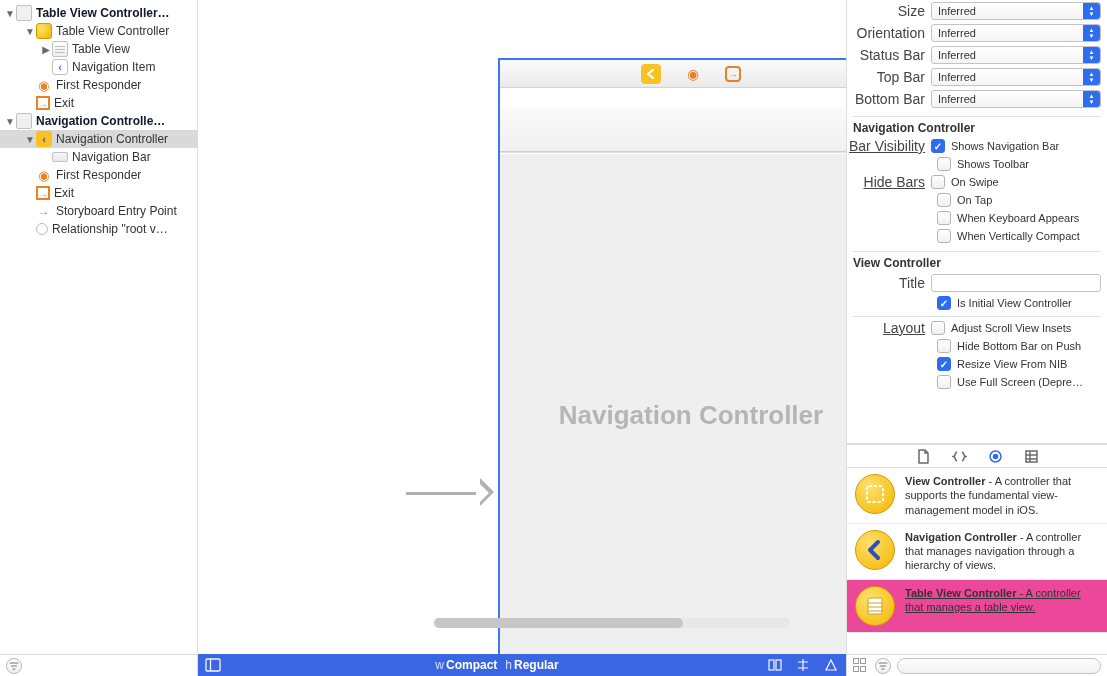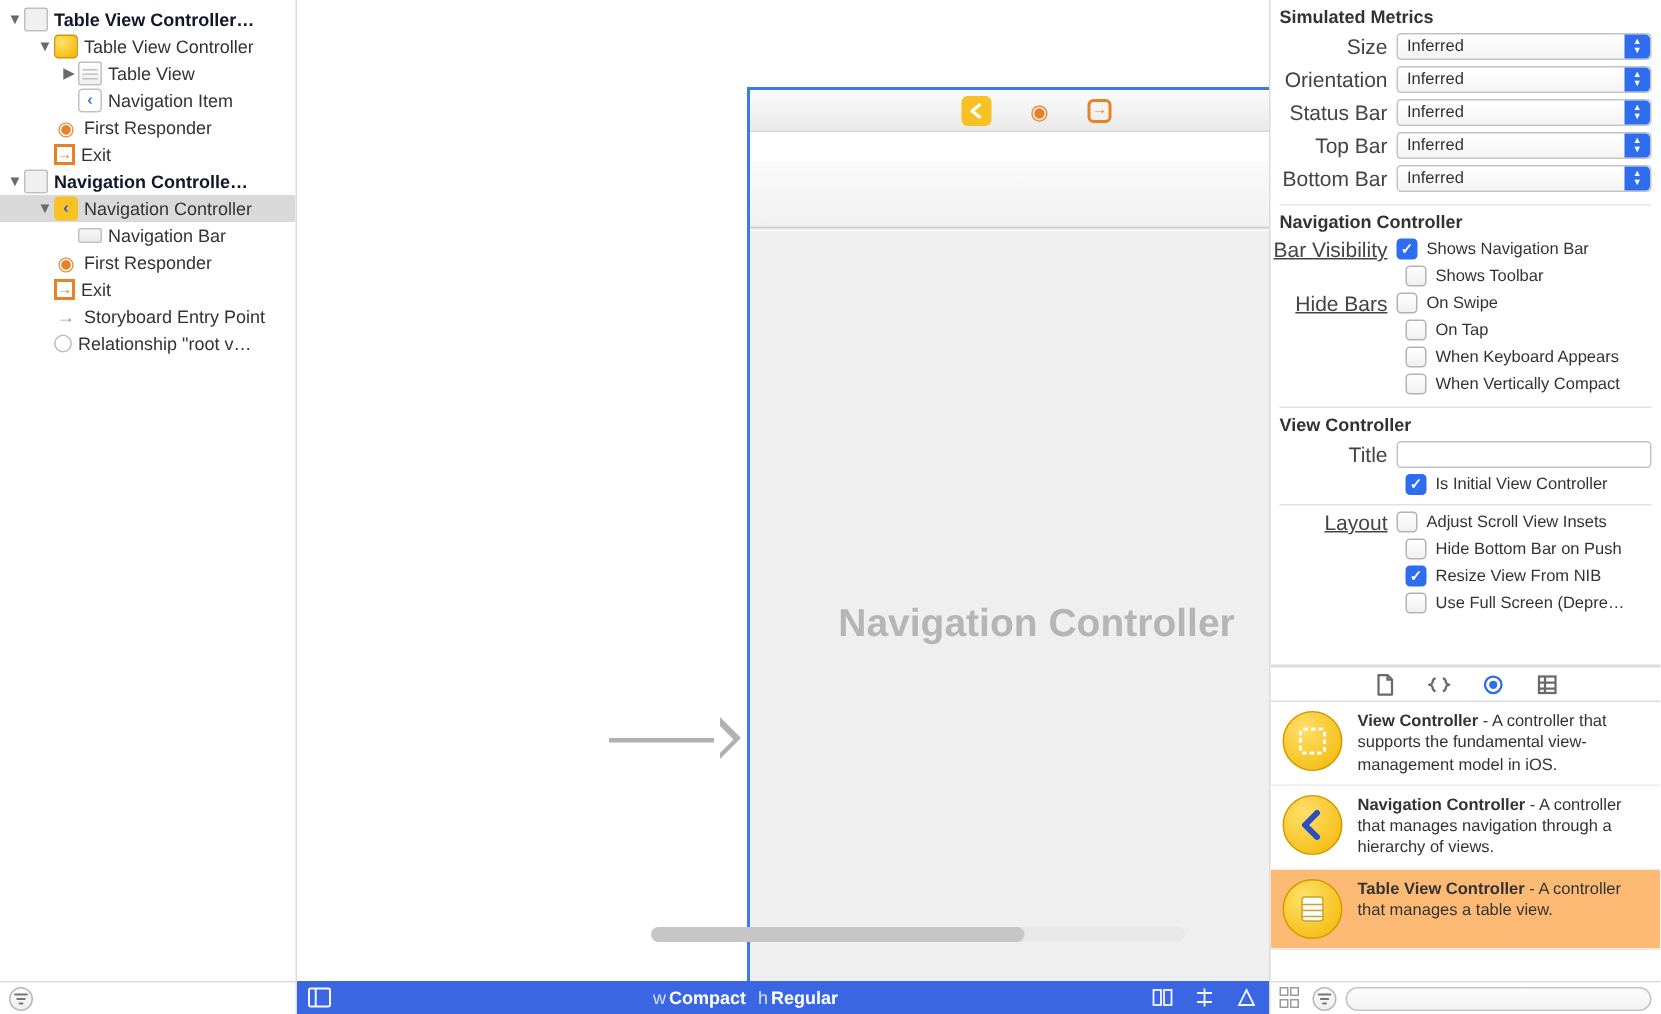--- a/index.html
+++ b/index.html
@@ -94,21 +94,21 @@
 .cb.checked::after { content:"✓"; font-size:10px; font-weight:700; }
 
 
 .lib-tabs { height: 24px; border-top:1px solid #dcdcdc; border-bottom:1px solid #dcdcdc; display:flex; align-items:center; justify-content:center; gap:18px; }
 .lib-tab { width:18px; height:18px; display:flex; align-items:center; justify-content:center; cursor:pointer; color:#6a6a6a; border-radius:3px; }
 .lib-tab.active { color:#2f6df0; }
 .lib-tab svg { width:15px; height:15px; stroke:currentColor; fill:none; stroke-width:1.5; }
 
 .lib-list { height: 186px; overflow:hidden; }
 .lib-item { display:flex; align-items:flex-start; padding:6px 8px; border-bottom:1px solid #ededed; }
-.lib-item.selected { background:#fdba74; }
+.lib-item.selected { background:#ec4899;text-decoration:underline; }
 .lib-icon { width:40px; height:40px; border-radius:20px; background:radial-gradient(circle at 35% 30%, #ffe06b, #f2b600); border:1px solid #d39a00; margin-right:10px; display:flex; align-items:center; justify-content:center; flex-shrink:0; }
 .lib-text { font-size:11px; line-height:1.3; }
 .lib-text .title { font-weight:700; }
 .lib-text .desc { color:#333; }
 
 .inspector-footer { height:22px; border-top:1px solid #dcdcdc; display:flex; align-items:center; padding:0 6px; gap:6px; }
 .grid-toggle { width:16px; height:16px; display:flex; flex-wrap:wrap; gap:1px; cursor:pointer; }
 .grid-toggle span { width:6px; height:6px; border:1px solid #9a9a9a; }
 .filter-wrap { flex:1; }
 .filter-input { width:100%; height:16px; border:1px solid #c3c3c3; border-radius:8px; background:linear-gradient(#fdfdfd,#f2f2f2); padding:0 8px; font-size:11px; }
@@ -274,21 +274,20 @@
               <path d="M8 2l5 10H3z" stroke="#fff" stroke-width="1.2"></path>
             </svg>
           </div>
       </div>
     </div>
   </div>
 
   <div class="inspector">
     <div class="insp-scroll">
 
-      <div class="section-header">Simulated Metrics</div>
       <div id="sim-rows">
           <div class="form-row">
             <div class="form-label">Size</div>
             <div class="select">
               <span>Inferred</span>
               <span class="arrows"></span>
             </div>
           </div>
           <div class="form-row">
             <div class="form-label">Orientation</div>

